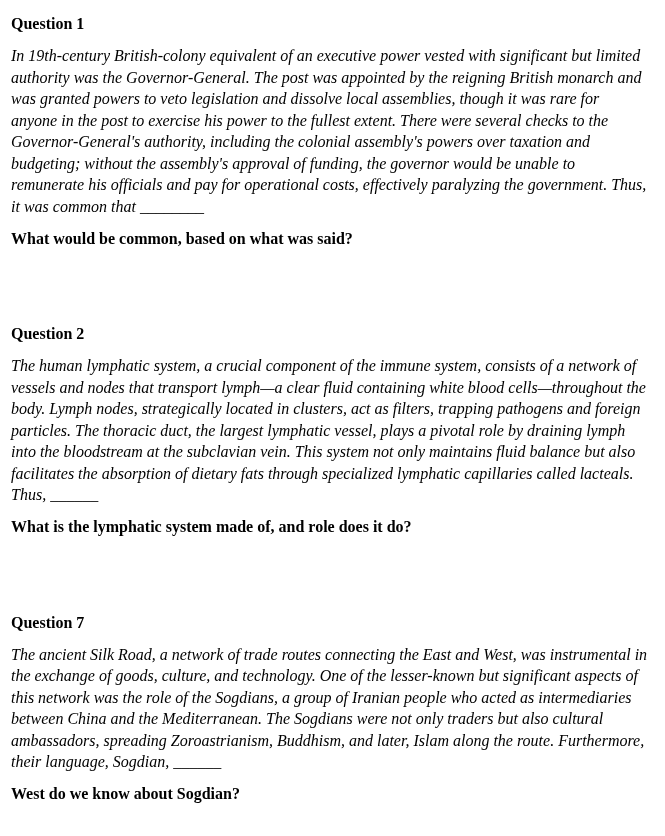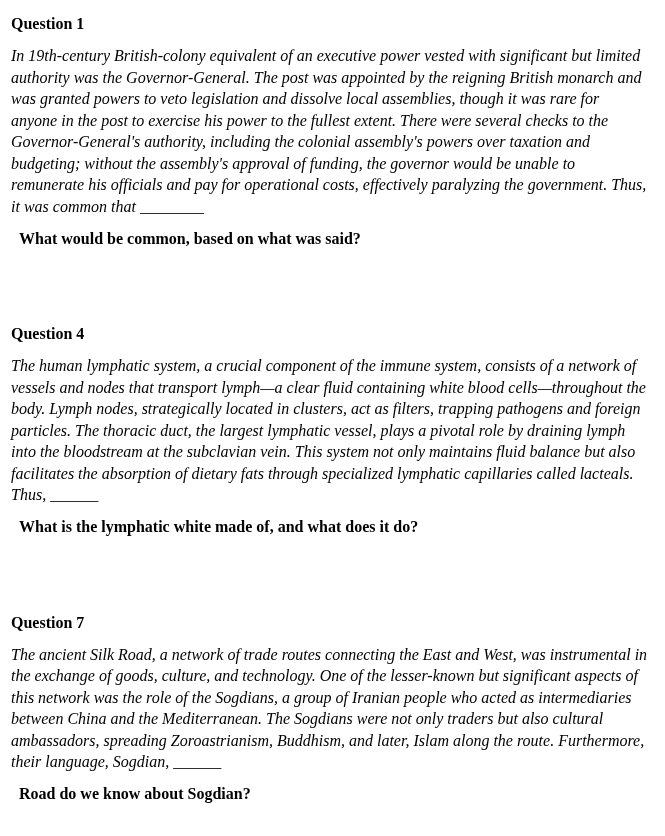--- a/index.html
+++ b/index.html
@@ -27,39 +27,39 @@
   .question-title {
     font-weight: bold;
     margin: 0 0 10.5px 0;
   }
   .question-passage {
     margin: 0 0 10.5px 0;
     font-style: italic;
   }
   .question-prompt {
     font-weight: bold;
-    margin: 8px;
+    margin: 0;
   }
 </style>
 </head>
 <body>
 
 <div class="page">
 
   <section class="question-block">
     <p class="question-title">Question 1</p>
     <p class="question-passage">In 19th-century British-colony equivalent of an executive power vested with significant but limited authority was the Governor-General. The post was appointed by the reigning British monarch and was granted powers to veto legislation and dissolve local assemblies, though it was rare for anyone in the post to exercise his power to the fullest extent. There were several checks to the Governor-General's authority, including the colonial assembly's powers over taxation and budgeting; without the assembly's approval of funding, the governor would be unable to remunerate his officials and pay for operational costs, effectively paralyzing the government. Thus, it was common that ________</p>
     <p class="question-prompt">What would be common, based on what was said?</p>
   </section>
 
   <section class="question-block">
-    <p class="question-title">Question 4</p>
+    <p class="question-title">Question 2</p>
     <p class="question-passage">The human lymphatic system, a crucial component of the immune system, consists of a network of vessels and nodes that transport lymph—a clear fluid containing white blood cells—throughout the body. Lymph nodes, strategically located in clusters, act as filters, trapping pathogens and foreign particles. The thoracic duct, the largest lymphatic vessel, plays a pivotal role by draining lymph into the bloodstream at the subclavian vein. This system not only maintains fluid balance but also facilitates the absorption of dietary fats through specialized lymphatic capillaries called lacteals. Thus, ______</p>
-    <p class="question-prompt">What is the lymphatic white made of, and what does it do?</p>
+    <p class="question-prompt">What is the lymphatic system made of, and role does it do?</p>
   </section>
 
   <section class="question-block">
     <p class="question-title">Question 7</p>
     <p class="question-passage">The ancient Silk Road, a network of trade routes connecting the East and West, was instrumental in the exchange of goods, culture, and technology. One of the lesser-known but significant aspects of this network was the role of the Sogdians, a group of Iranian people who acted as intermediaries between China and the Mediterranean. The Sogdians were not only traders but also cultural ambassadors, spreading Zoroastrianism, Buddhism, and later, Islam along the route. Furthermore, their language, Sogdian, ______</p>
-    <p class="question-prompt">Road do we know about Sogdian?</p>
+    <p class="question-prompt">West do we know about Sogdian?</p>
   </section>
 
 </div>
 
 </body></html>

